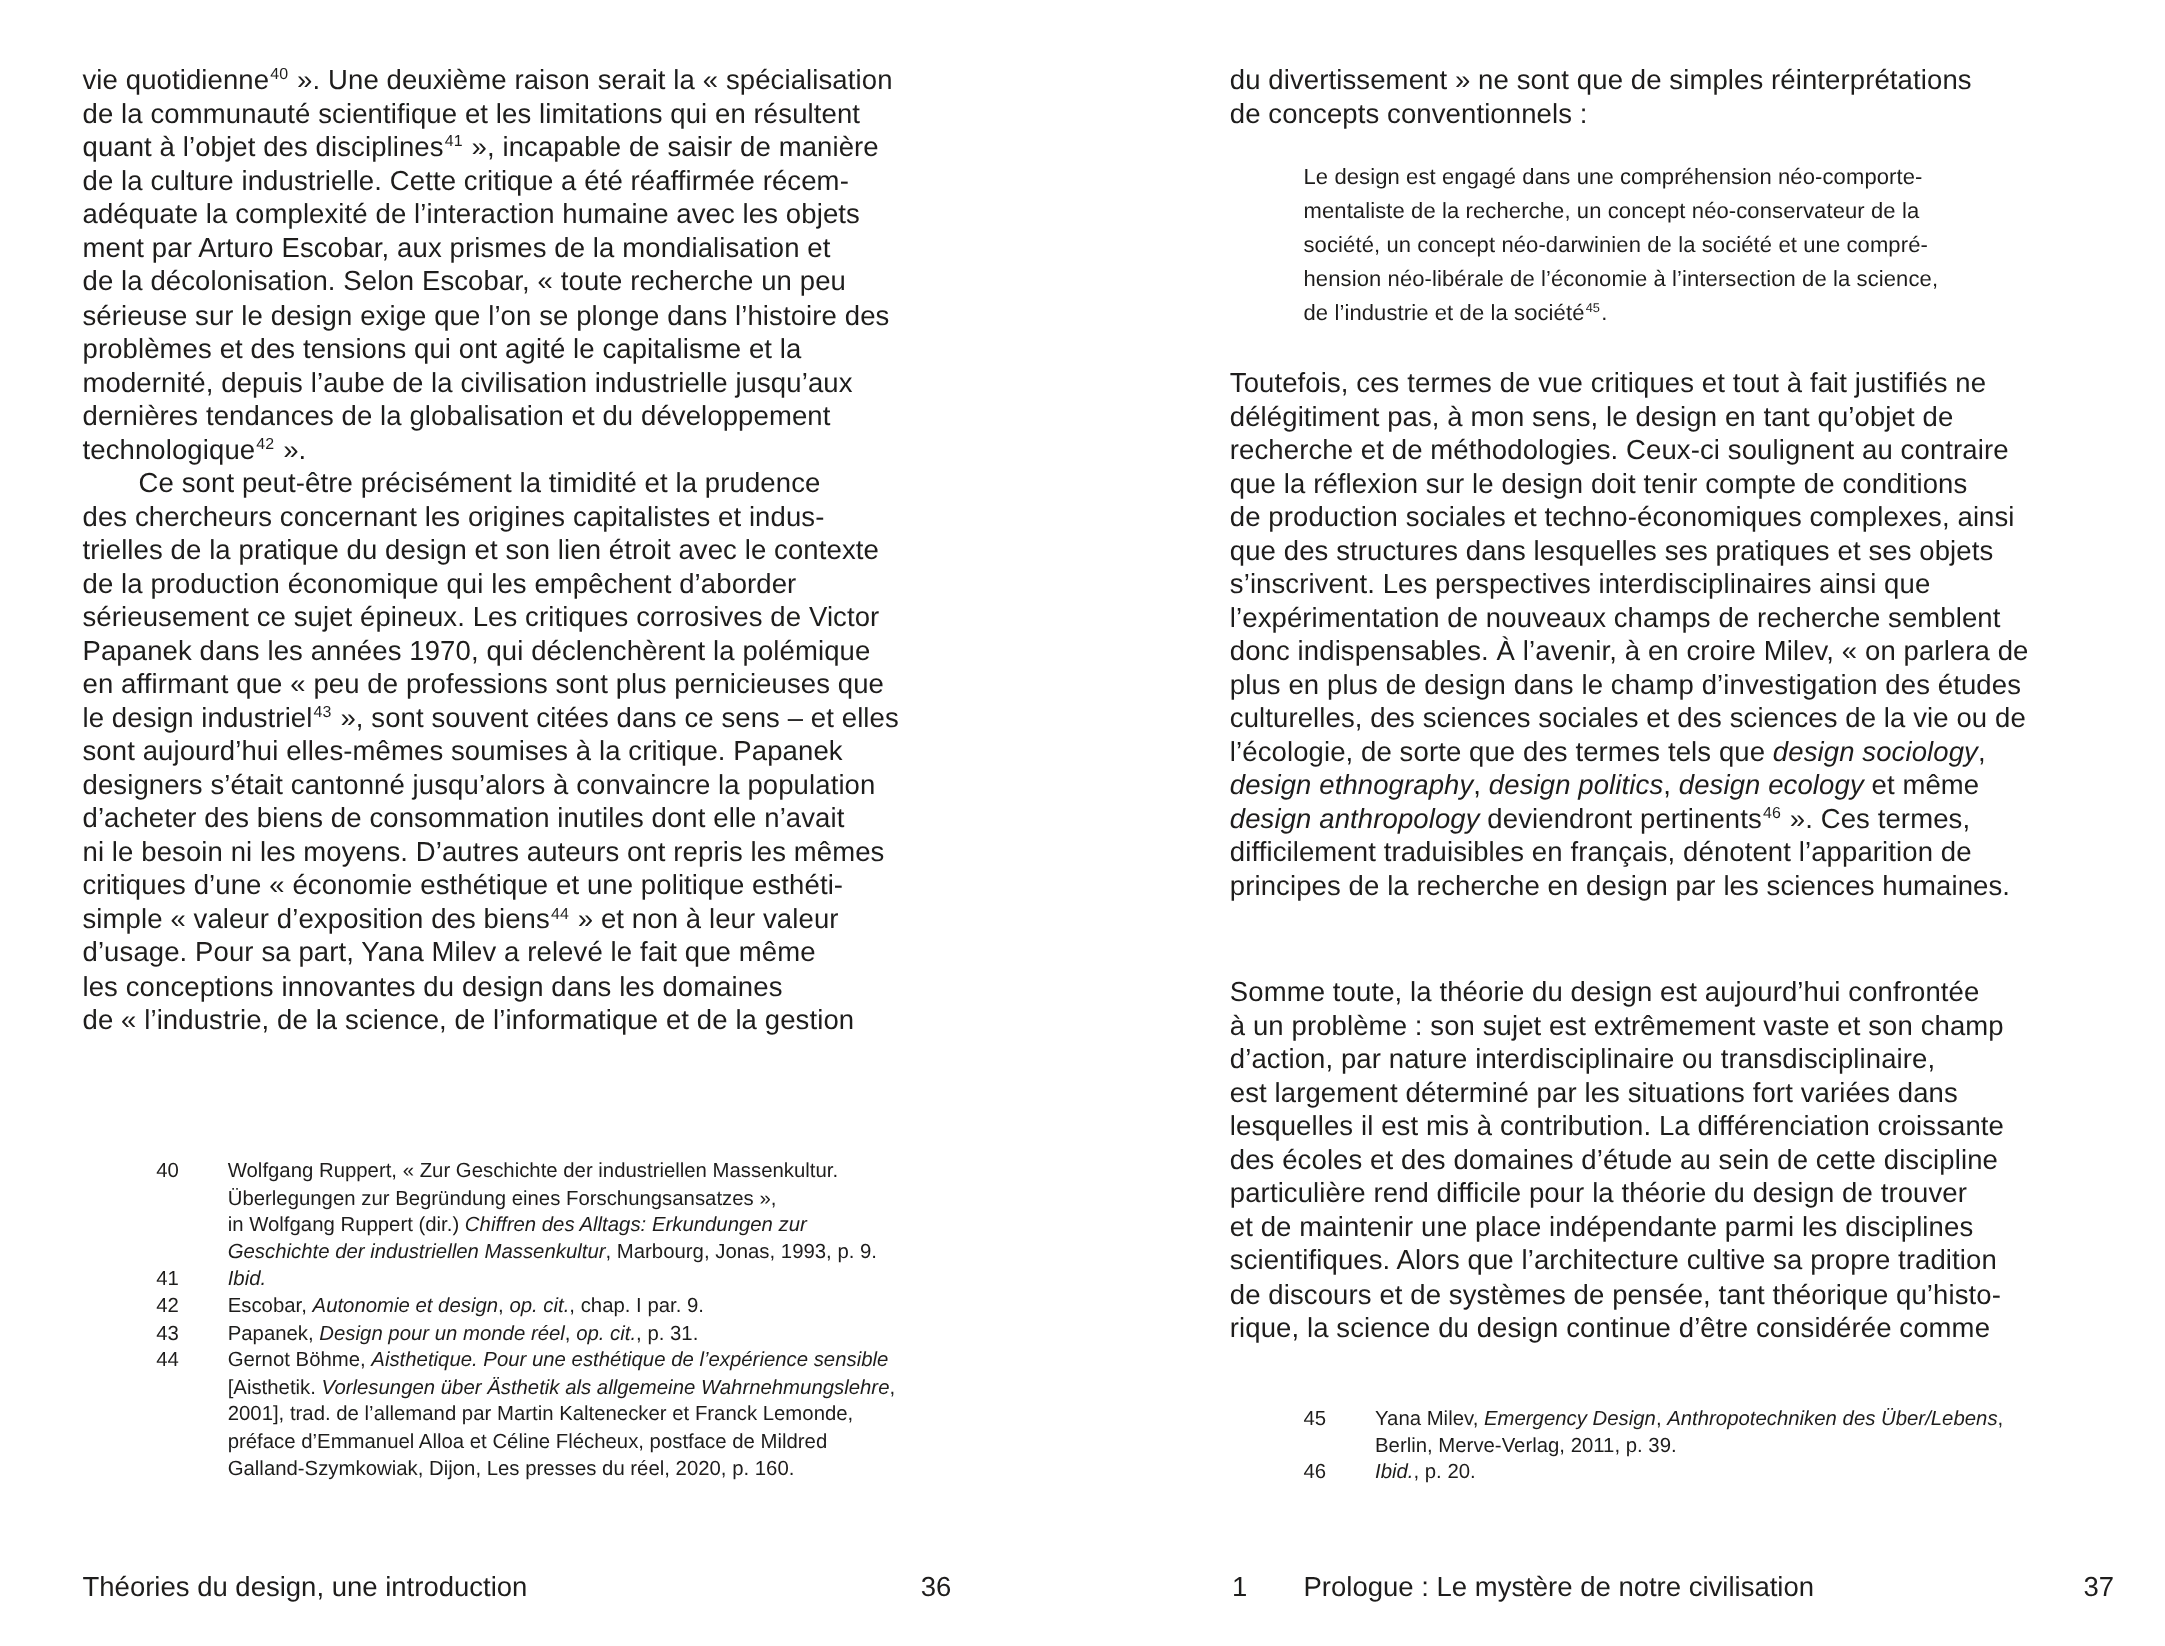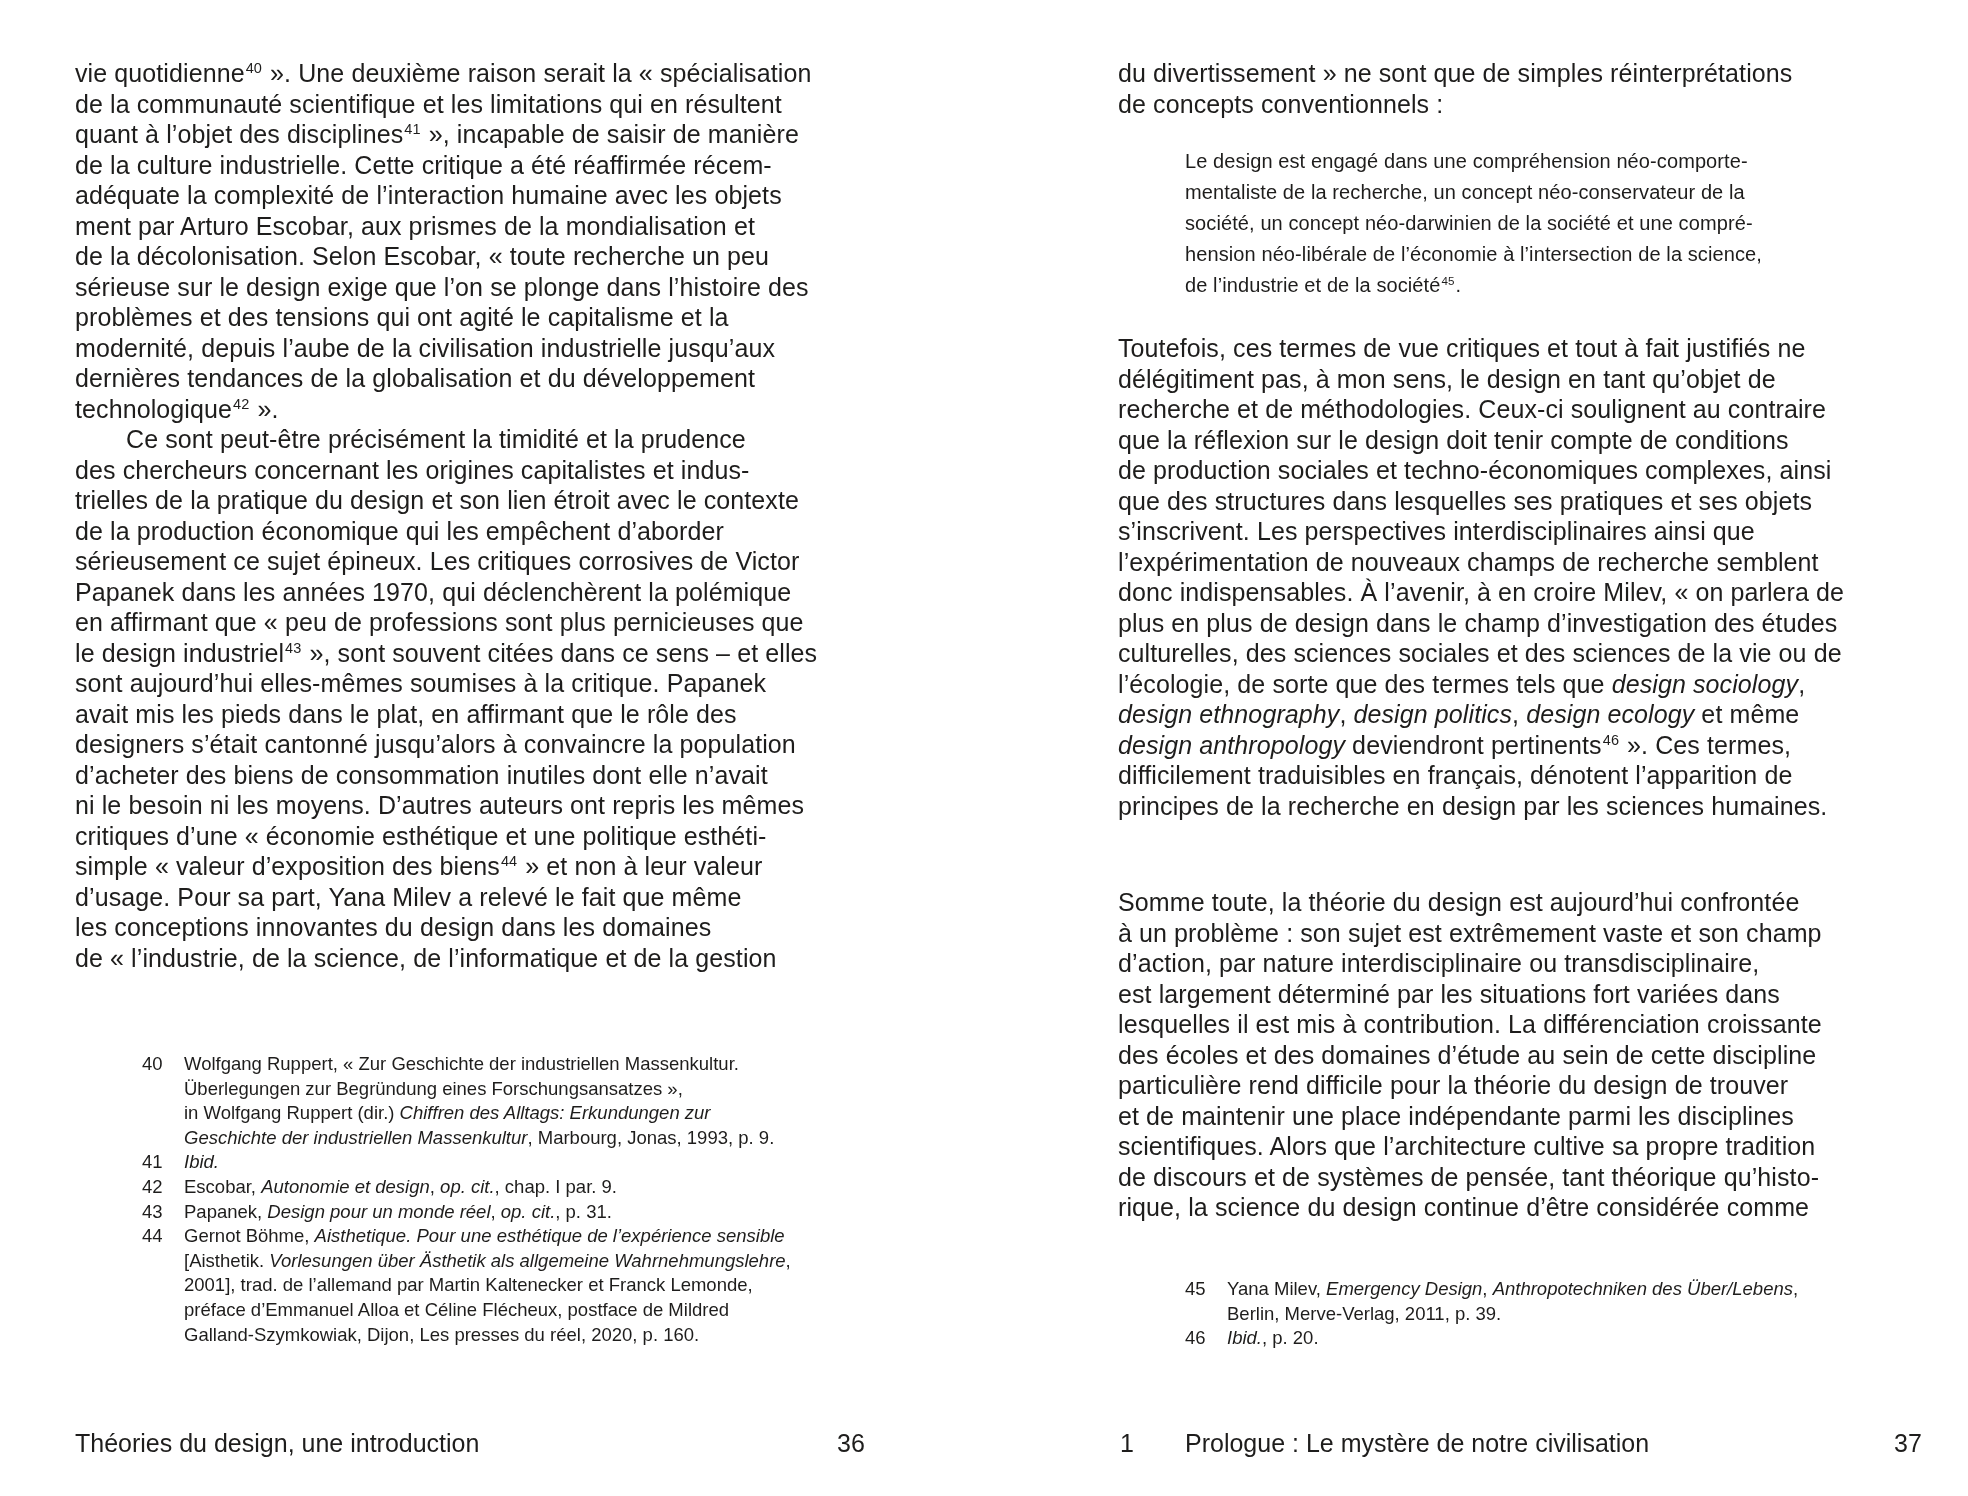--- a/index.html
+++ b/index.html
@@ -22,21 +22,21 @@
   .quote .line { font-size: 20px; line-height: 31px; height: 31px; }
   .notes .note { position: relative; }
   .notes .note-line {
     display: block; white-space: nowrap;
     font-size: 18.5px; line-height: 24.6px; height: 24.6px;
   }
   .notes .num {
     position: absolute; left: 0; top: 0;
     font-size: 18.5px; line-height: 24.6px;
   }
-  .notes .note-body { margin-left: 42px; }
+  .notes .note-body { margin-left: 65px; }
   sup { font-size: 0.58em; line-height: 0; vertical-align: 0.62em; margin: 0 1px; }
   em { font-style: italic; }
   .footer {
     position: absolute; top: 1428px; font-size: 25px; line-height: 30px; white-space: nowrap;
   }
 </style>
 </head>
 <body>
 
 <div class="page page-left">
@@ -55,21 +55,20 @@
       <div class="line"><span>technologique</span><sup>42</sup><span> ».</span></div>
       <div class="line indent"><span>Ce sont peut-être précisément la timidité et la prudence</span></div>
       <div class="line"><span>des chercheurs concernant les origines capitalistes et indus-</span></div>
       <div class="line"><span>trielles de la pratique du design et son lien étroit avec le contexte</span></div>
       <div class="line"><span>de la production économique qui les empêchent d’aborder</span></div>
       <div class="line"><span>sérieusement ce sujet épineux. Les critiques corrosives de Victor</span></div>
       <div class="line"><span>Papanek dans les années 1970, qui déclenchèrent la polémique</span></div>
       <div class="line"><span>en affirmant que « peu de professions sont plus pernicieuses que</span></div>
       <div class="line"><span>le design industriel</span><sup>43</sup><span> », sont souvent citées dans ce sens – et elles</span></div>
       <div class="line"><span>sont aujourd’hui elles-mêmes soumises à la critique. Papanek</span></div>
-      <div class="line"><span>avait mis les pieds dans le plat, en affirmant que le rôle des</span></div>
       <div class="line"><span>designers s’était cantonné jusqu’alors à convaincre la population</span></div>
       <div class="line"><span>d’acheter des biens de consommation inutiles dont elle n’avait</span></div>
       <div class="line"><span>ni le besoin ni les moyens. D’autres auteurs ont repris les mêmes</span></div>
       <div class="line"><span>critiques d’une « économie esthétique et une politique esthéti-</span></div>
       <div class="line"><span>simple « valeur d’exposition des biens</span><sup>44</sup><span> » et non à leur valeur</span></div>
       <div class="line"><span>d’usage. Pour sa part, Yana Milev a relevé le fait que même</span></div>
       <div class="line"><span>les conceptions innovantes du design dans les domaines</span></div>
       <div class="line"><span>de « l’industrie, de la science, de l’informatique et de la gestion</span></div>
     </div>
 

